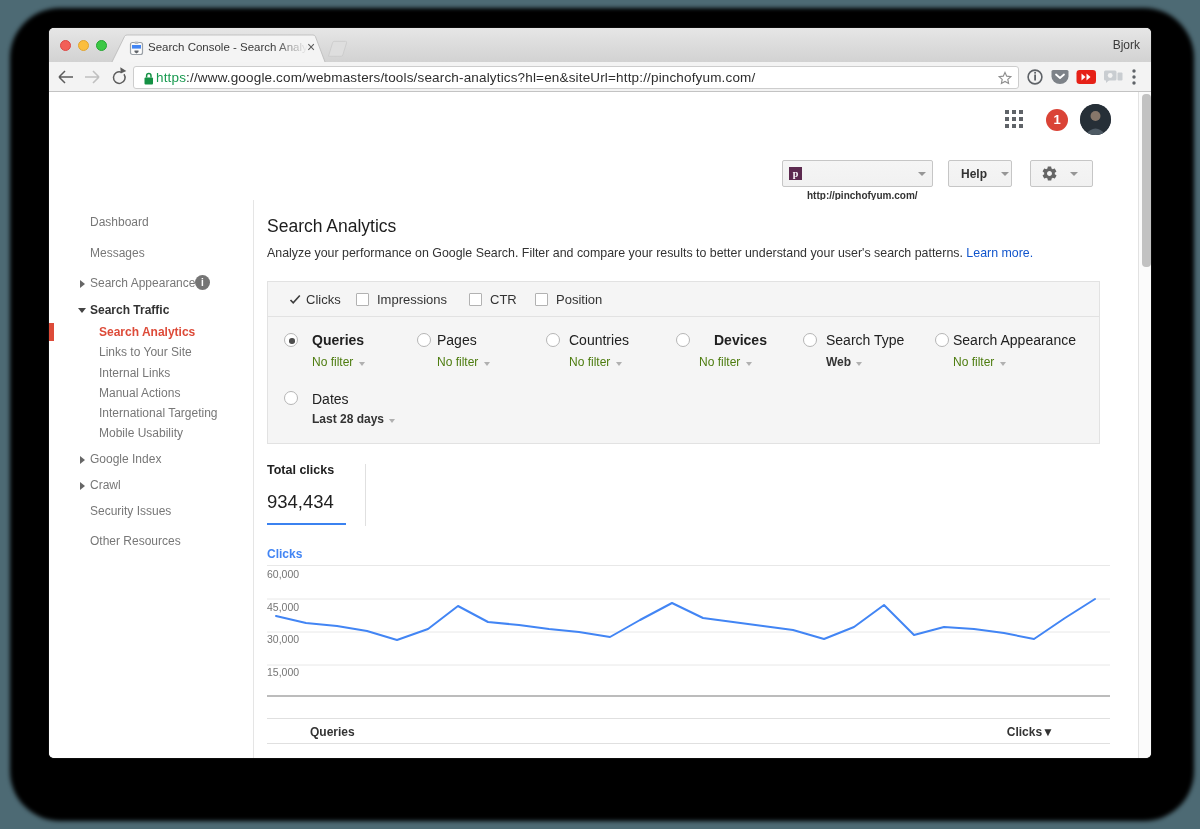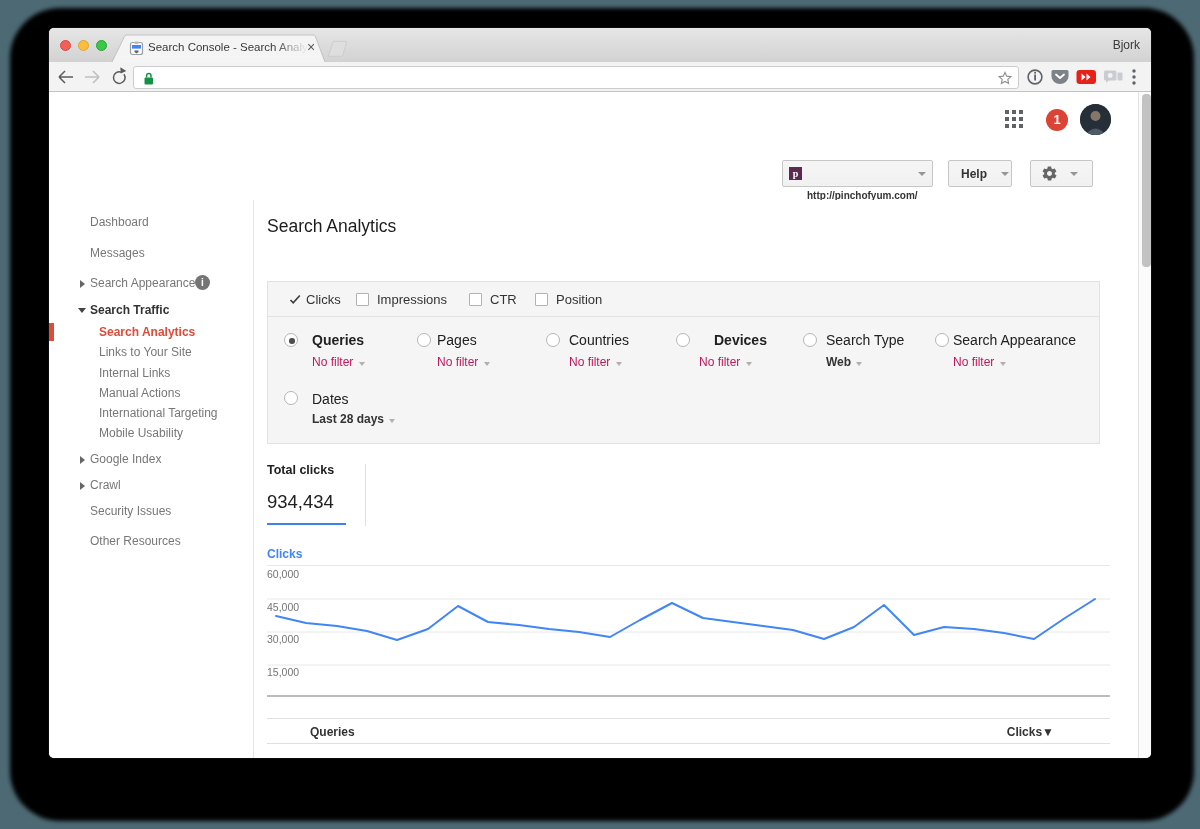--- a/index.html
+++ b/index.html
@@ -52,21 +52,21 @@
 .h1 { position:absolute; left:12px; top:16px; font-size:17.5px; color:#1d1d1d; }
 .desc { position:absolute; left:12px; top:46px; font-size:12.4px; color:#333; }
 .desc .lnk { color:#1155cc; }
 .fbox { position:absolute; left:12px; top:81px; width:833px; height:163px; background:#f5f5f5; border:1px solid #e2e2e2; }
 .mrow { position:absolute; left:0; top:0; width:831px; height:35px; border-bottom:1px solid #e2e2e2; }
 .mi { position:absolute; top:0; height:35px; display:flex; align-items:center; font-size:13px; color:#333; }
 .cbox { display:inline-block; width:13px; height:13px; background:#fff; border:1px solid #b2b2b2; border-radius:1px; margin-right:8px; }
 .radio { position:absolute; width:14px; height:14px; border:1px solid #b5b5b5; border-radius:50%; background:#fff; }
 .radio.sel::after { content:""; position:absolute; left:4px; top:4px; width:5.5px; height:5.5px; border-radius:50%; background:#4d4d4d; }
 .rlabel { position:absolute; font-size:14px; color:#212121; }
-.nofilter { position:absolute; font-size:12px; color:#be185d; }
+.nofilter { position:absolute; font-size:12px; color:#4d7c0f; }
 .scroll { position:absolute; left:1089px; top:64px; width:13px; height:666px; background:#fbfbfb; border-left:1px solid #e2e2e2; }
 .thumb { position:absolute; left:3px; top:2px; width:9px; height:173px; background:#c2c2c2; border-radius:4px; }
 </style>
 </head>
 <body>
 <div class="shadow"></div>
 <div class="window">
 
   <div class="titlebar">
     <svg width="1102" height="34" style="position:absolute;left:0;top:0">
@@ -104,20 +104,21 @@
       <g stroke="#5c5c5c" stroke-width="1.5" fill="none">
         <path d="M75,12.2 A5.8,5.8 0 1 1 72.5,10.2"></path>
         <path d="M71.3,5.3 L71.8,11.4 L77.3,9.0 Z" fill="#5c5c5c" stroke="none"></path>
       </g>
     </svg>
     <div class="omnibox">
       <svg width="14" height="15" style="position:absolute;left:8px;top:5px">
         <rect x="2.5" y="5.5" width="8.5" height="7" rx="1" fill="#149144"></rect>
         <path d="M4.6,5.5 V3.8 a2.2,2.2 0 0 1 4.4,0 V5.5" fill="none" stroke="#149144" stroke-width="1.5"></path>
       </svg>
+      <div class="urltext"><span class="sec">https</span>://www.google.com/webmasters/tools/search-analytics?hl=en&amp;siteUrl=http://pinchofyum.com/</div>
       <svg class="star" width="16" height="16" viewBox="0 0 24 24">
           <path d="M12 3.6 L14.6 9.2 20.8 9.9 16.2 14.1 17.4 20.2 12 17.1 6.6 20.2 7.8 14.1 3.2 9.9 9.4 9.2 Z" fill="none" stroke="#8e8e8e" stroke-width="1.7"></path>
         </svg>
     </div>
     <svg width="130" height="30" style="position:absolute;left:972px;top:0;">
 
       <circle cx="14" cy="15" r="6.9" fill="none" stroke="#5f6368" stroke-width="1.6"></circle>
       <rect x="13.2" y="12.5" width="1.8" height="6" fill="#5f6368"></rect>
       <rect x="13.2" y="9.8" width="1.8" height="1.8" fill="#5f6368"></rect>
 
@@ -197,20 +198,21 @@
     <div class="si" style="top:252px;">Google Index</div>
     <div class="arr" style="top:282px;"></div>
     <div class="si" style="top:278px;">Crawl</div>
     <div class="si" style="top:304px;">Security Issues</div>
     <div class="si" style="top:334px;">Other Resources</div>
   </div>
   <div class="redmark"></div>
 
   <div class="content">
     <div class="h1">Search Analytics</div>
+    <div class="desc">Analyze your performance on Google Search. Filter and compare your results to better understand your user's search patterns. <span class="lnk">Learn more.</span></div>
     <div class="fbox">
       <div class="mrow">
         <div class="mi" style="left:21px;"><svg width="12" height="11" style="margin-right:5px;" viewBox="0 0 12 11">
               <path d="M1.5,6 L4.2,8.8 L10.8,1.5" fill="none" stroke="#3c3c3c" stroke-width="1.6"></path>
             </svg>Clicks</div>
         <div class="mi" style="left:88px;"><span class="cbox"></span>Impressions</div>
         <div class="mi" style="left:201px;"><span class="cbox"></span>CTR</div>
         <div class="mi" style="left:267px;"><span class="cbox"></span>Position</div>
       </div>
       <div class="radio sel" style="left:16px;top:51px;"></div>

